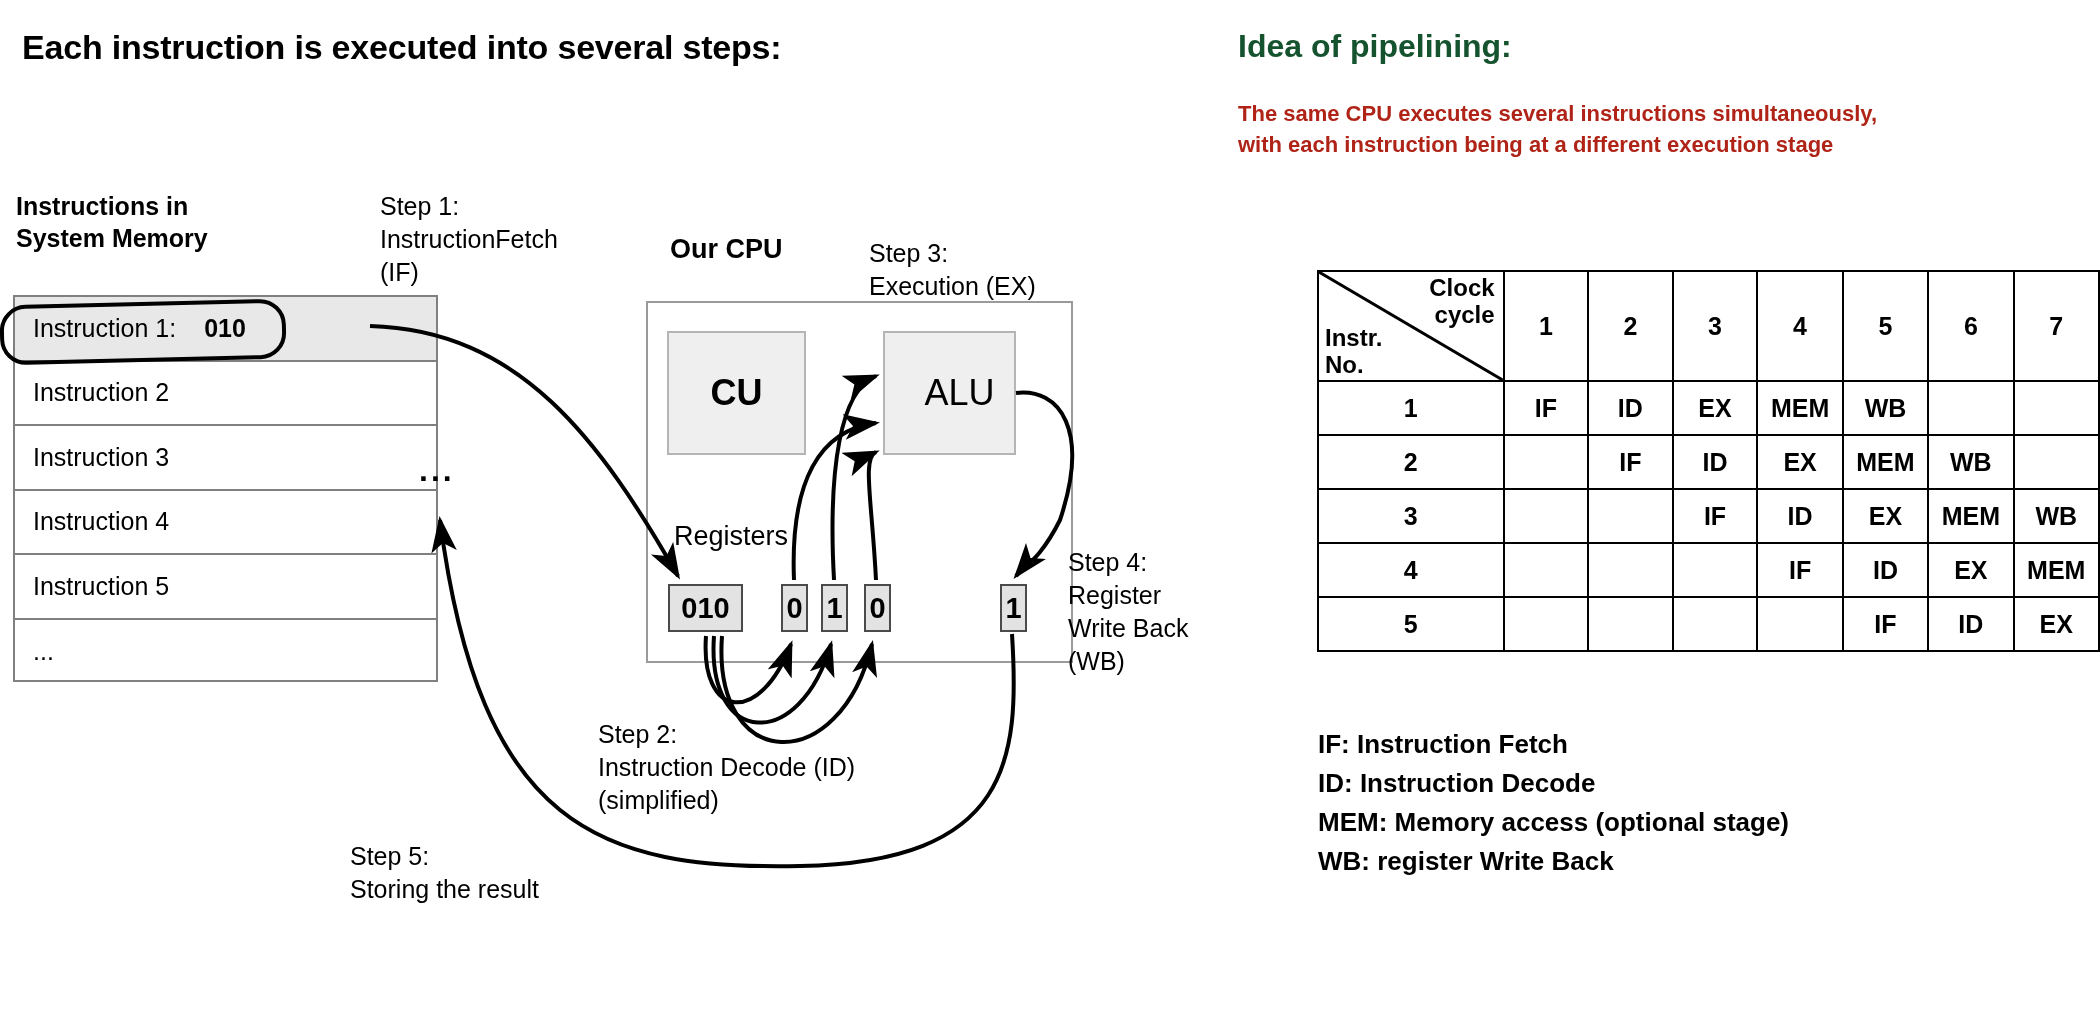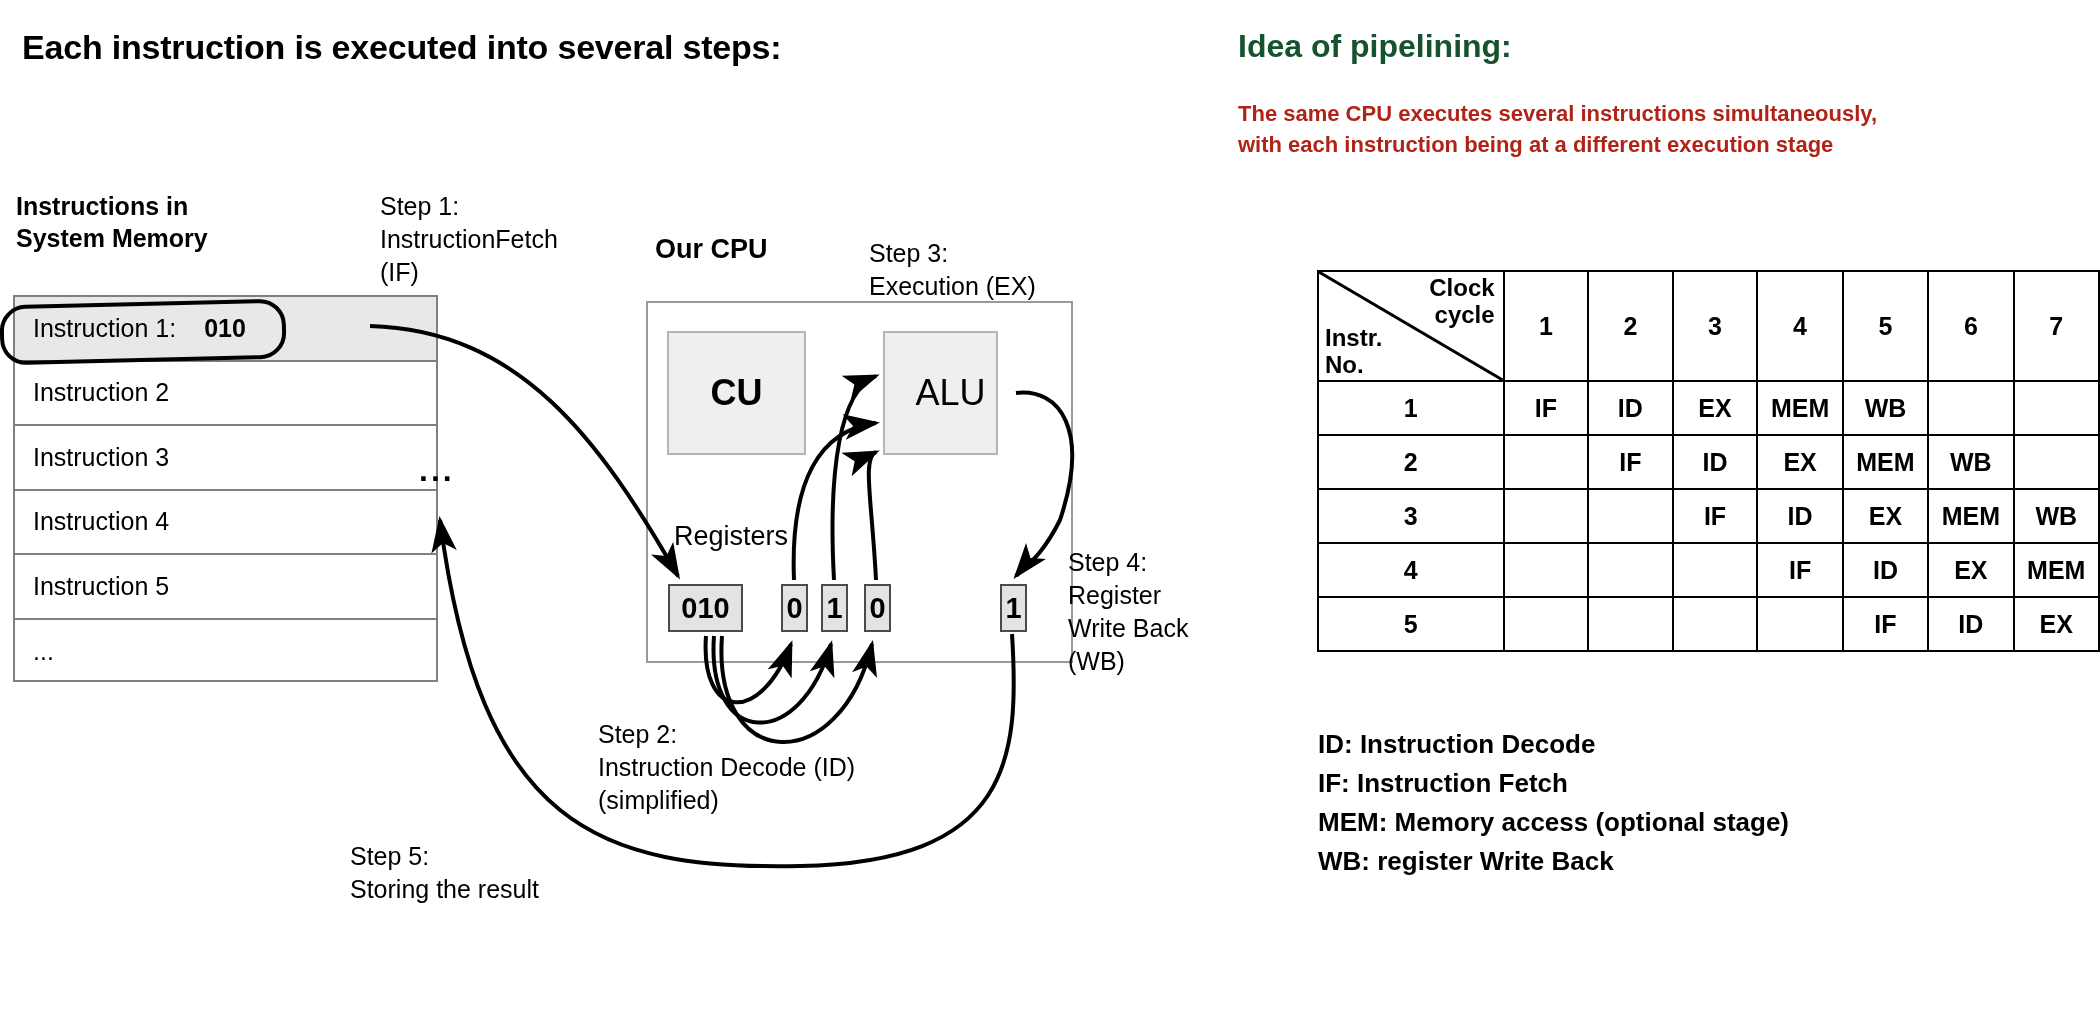--- a/index.html
+++ b/index.html
@@ -14,26 +14,26 @@
   #mem-heading{left:16px;top:190px;font-size:25px;font-weight:bold;line-height:32px;}
   #mem-table{left:13px;top:295px;width:425px;height:387px;border:2px solid #808080;box-sizing:border-box;}
   .mem-row{height:64.5px;border-bottom:2px solid #808080;box-sizing:border-box;
            display:flex;align-items:center;padding-left:18px;font-size:25px;position:relative;}
   .mem-row:last-child{border-bottom:none;}
   .mem-row.first{background:#e8e8e8;}
   .mem-code{font-weight:bold;margin-left:28px;}
   #mem-ellipse{left:0px;top:302px;width:278px;height:52px;border:4px solid #000;border-radius:26px;
                background:transparent;transform:rotate(-1.4deg);}
   
-  #cpu-label{left:655px;top:234px;font-size:27px;font-weight:bold;}
+  #cpu-label{left:670px;top:234px;font-size:27px;font-weight:bold;}
   #cpu-box{left:646px;top:301px;width:427px;height:362px;border:2px solid #9a9a9a;box-sizing:border-box;}
   .unit{position:absolute;background:#efefef;border:2px solid #b5b5b5;box-sizing:border-box;
         display:flex;align-items:center;justify-content:center;font-size:36px;}
   #cu-box{left:667px;top:331px;width:139px;height:124px;font-weight:bold;}
-  #alu-box{left:883px;top:331px;width:115px;height:124px;padding-left:20px;}
+  #alu-box{left:883px;top:331px;width:133px;height:124px;padding-left:20px;}
   #registers-label{left:674px;top:521px;font-size:27px;}
   .reg{position:absolute;background:#e3e3e3;border:2px solid #4a4a4a;box-sizing:border-box;
        display:flex;align-items:center;justify-content:center;font-weight:bold;font-size:29px;}
   #reg-010{left:668px;top:584px;width:75px;height:48px;}
   #reg-b0{left:781px;top:584px;width:27px;height:48px;}
   #reg-b1{left:821px;top:584px;width:27px;height:48px;}
   #reg-b2{left:864px;top:584px;width:27px;height:48px;}
   #reg-out{left:1000px;top:584px;width:27px;height:48px;}
   
   .step{position:absolute;font-size:25px;line-height:33px;}
@@ -236,17 +236,17 @@
       <td></td>
       <td></td>
       <td>IF</td>
       <td>ID</td>
       <td>EX</td>
     </tr>
   </tbody>
 </table>
 
 <div class="abs" id="legend">
+  <div>IF: Instruction Fetch</div>
   <div>ID: Instruction Decode</div>
-  <div>IF: Instruction Fetch</div>
   <div>MEM: Memory access (optional stage)</div>
   <div>WB: register Write Back</div>
 </div>
 
 </body></html>

